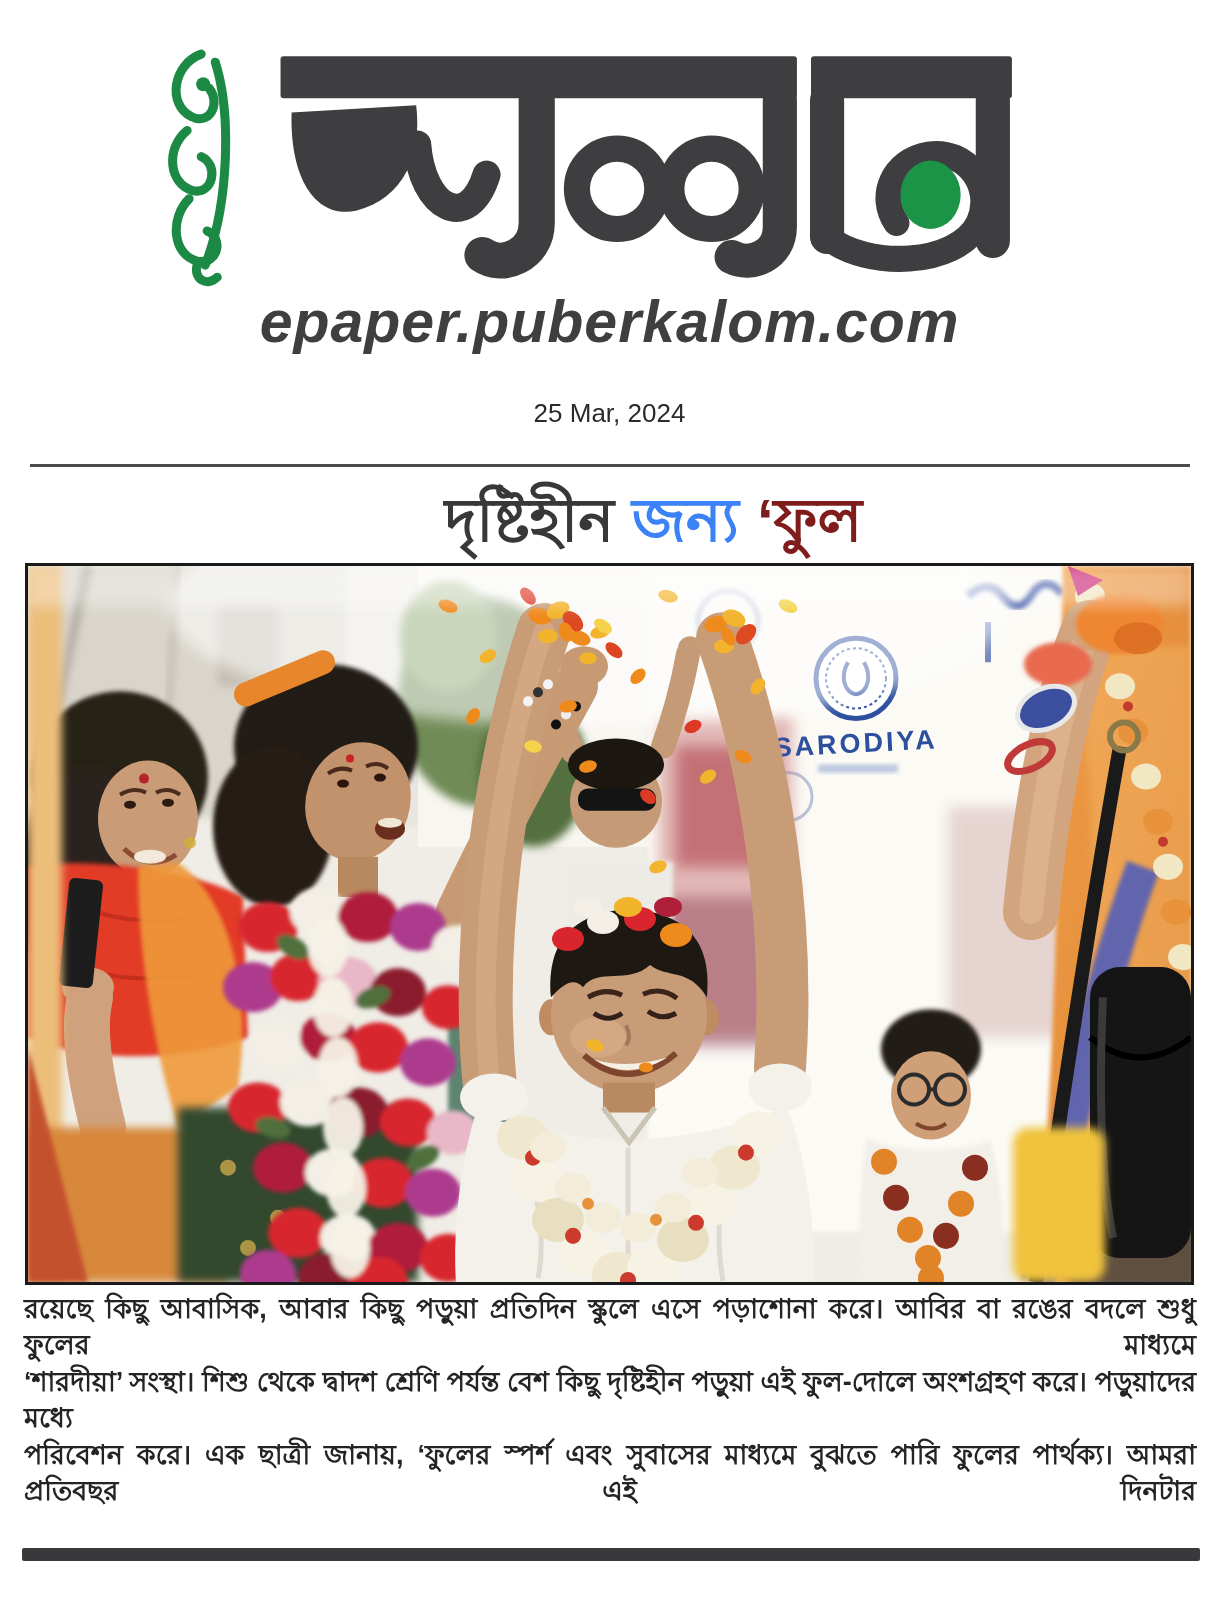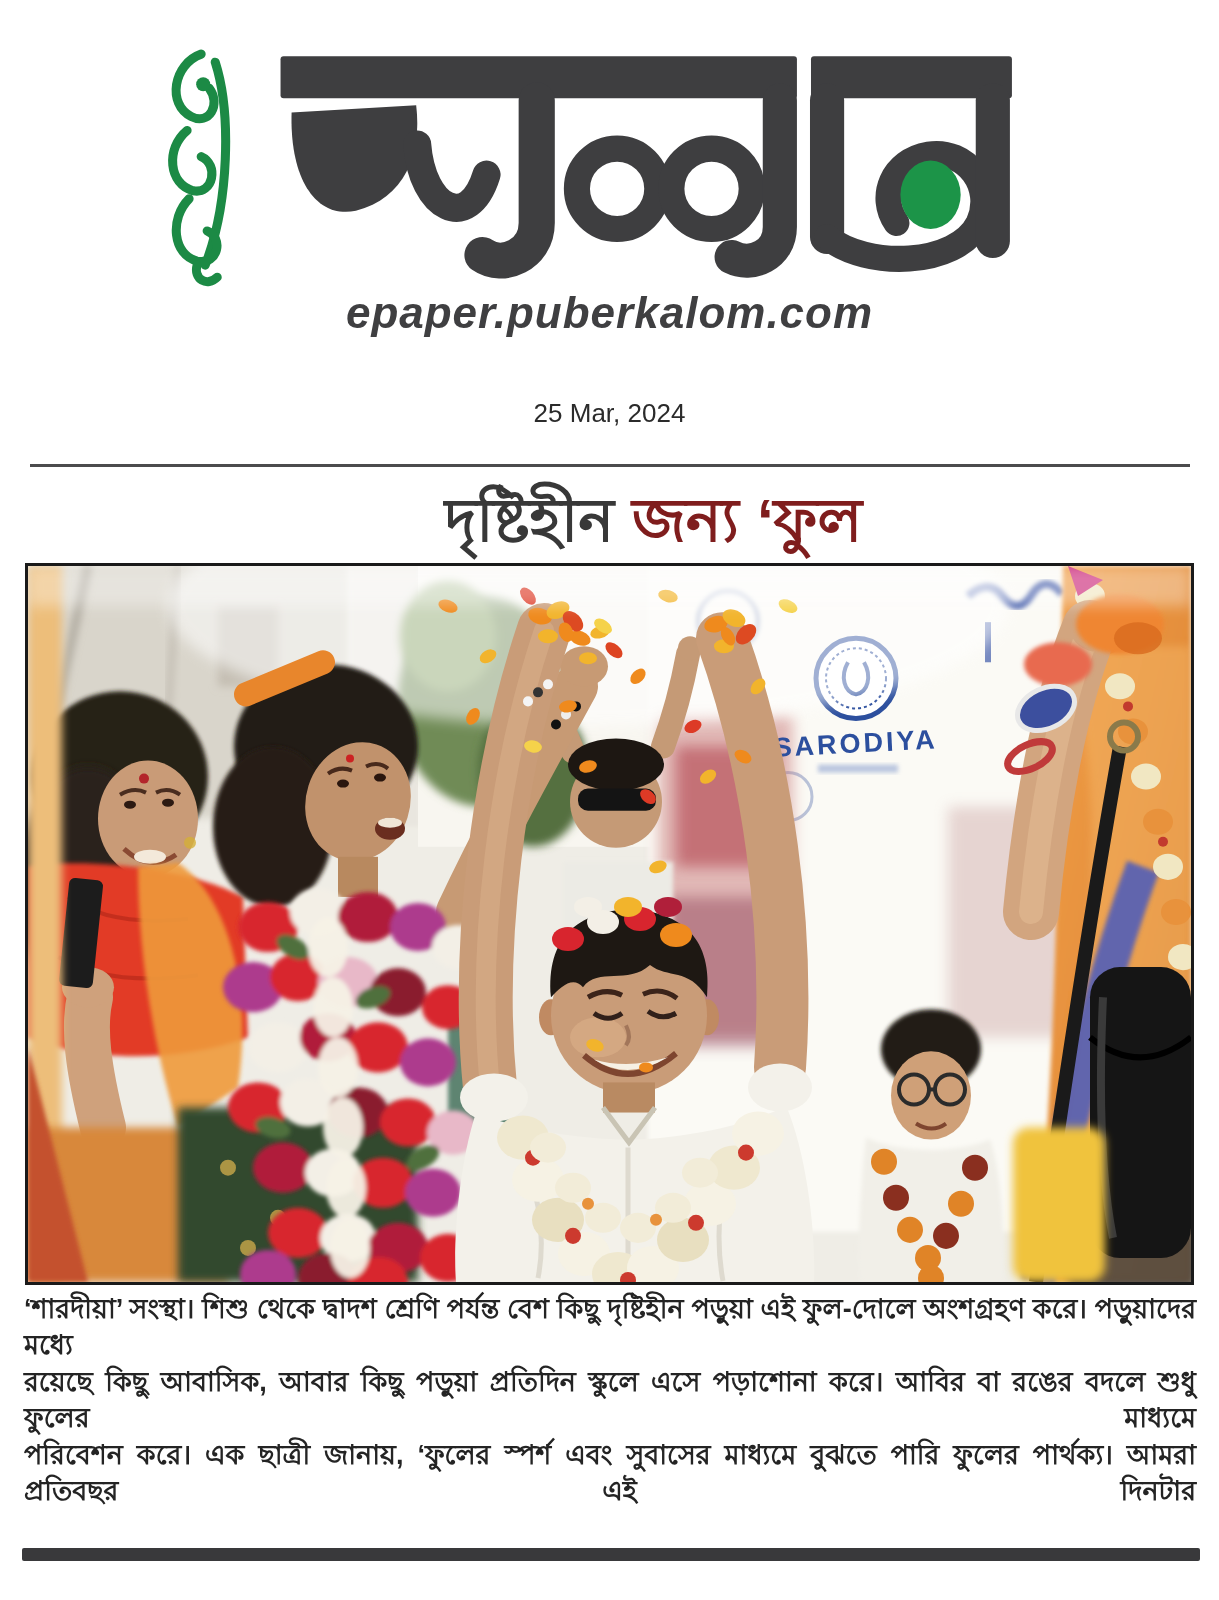--- a/index.html
+++ b/index.html
@@ -7,21 +7,21 @@
     position:relative;
     width:1219px;height:1600px;
     background:#ffffff;
     font-family:"Liberation Sans","DejaVu Sans",sans-serif;
     overflow:hidden;
   }
   .masthead{position:absolute;left:163px;top:26px;width:856px;height:266px;}
   .site-url{
     position:absolute;left:0;top:288px;width:1219px;
     text-align:center;
-    font-size:44px;font-weight:bold;font-style:italic;
+    font-size:59px;font-weight:bold;font-style:italic;
     color:#3f3f41;letter-spacing:1px;
   }
   .date-line{
     position:absolute;left:0;top:398px;width:1219px;
     text-align:center;font-size:26px;color:#2b2b2b;
   }
   .head-rule{
     position:absolute;left:30px;top:464px;width:1160px;height:3px;
     background:#4b4b4d;
   }
@@ -96,21 +96,21 @@
   </div>
 
   <div class="site-url">epaper.puberkalom.com</div>
 
   <div class="date-line">25 Mar, 2024</div>
 
   <div class="head-rule"></div>
 
   <div class="headline">
     <span style="color: rgb(56, 56, 56);">দৃষ্টিহীন</span>
-    <span style="color: #7f1d1d;">জন্য</span>
+    <span style="color: #3b82f6;">জন্য</span>
     <span style="color: #7f1d1d;">‘ফুল</span>
   </div>
 
   <div class="photo-frame">
     <svg viewBox="0 0 1163 714" preserveAspectRatio="none" aria-hidden="true">
       <defs>
         <filter id="b2" x="-20%" y="-20%" width="140%" height="140%">
             <feGaussianBlur stdDeviation="2"></feGaussianBlur>
           </filter>
         <filter id="b4" x="-30%" y="-30%" width="160%" height="160%">
@@ -430,21 +430,21 @@
         <ellipse cx="715" cy="190" rx="9" ry="6" fill="#ef8a1d" transform="rotate(30 715 190)"></ellipse>
         <ellipse cx="630" cy="300" rx="9" ry="6" fill="#f2b42c" transform="rotate(-20 630 300)"></ellipse>
         <polygon points="1040,0 1075,14 1050,30" fill="#cc2a7a"></polygon>
       </g>
 
       <rect x="0" y="0" width="1163" height="40" fill="#ffffff" opacity="0.35" filter="url(#b7)"></rect>
     </svg>
   </div>
 
   <div class="caption">
+    <div class="cap-line">রয়েছে কিছু আবাসিক, আবার কিছু পড়ুয়া প্রতিদিন স্কুলে এসে পড়াশোনা করে। আবির বা রঙের বদলে শুধু ফুলের মাধ্যমে</div>
     <div class="cap-line">‘শারদীয়া’ সংস্থা। শিশু থেকে দ্বাদশ শ্রেণি পর্যন্ত বেশ কিছু দৃষ্টিহীন পড়ুয়া এই ফুল-দোলে অংশগ্রহণ করে।  পড়ুয়াদের মধ্যে</div>
-    <div class="cap-line">রয়েছে কিছু আবাসিক, আবার কিছু পড়ুয়া প্রতিদিন স্কুলে এসে পড়াশোনা করে। আবির বা রঙের বদলে শুধু ফুলের মাধ্যমে</div>
     <div class="cap-line">পরিবেশন করে। এক ছাত্রী জানায়, ‘ফুলের স্পর্শ এবং সুবাসের মাধ্যমে বুঝতে পারি ফুলের পার্থক্য। আমরা প্রতিবছর এই দিনটার</div>
 
   </div>
 
   <div class="bottom-bar"></div>
 
 </div>
 
 </body></html>

